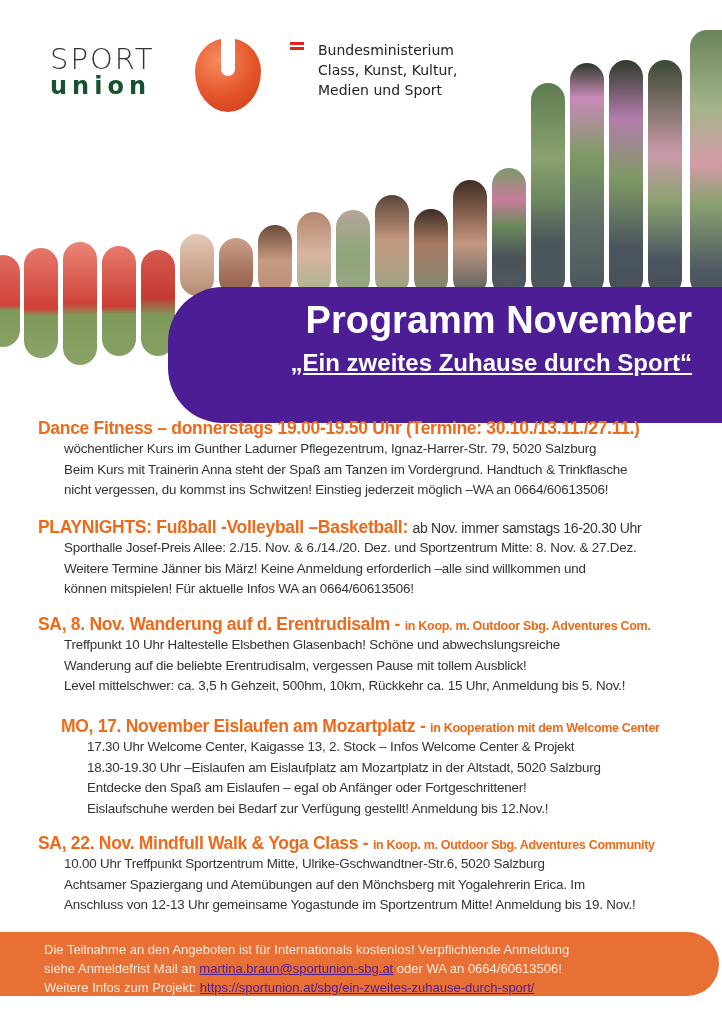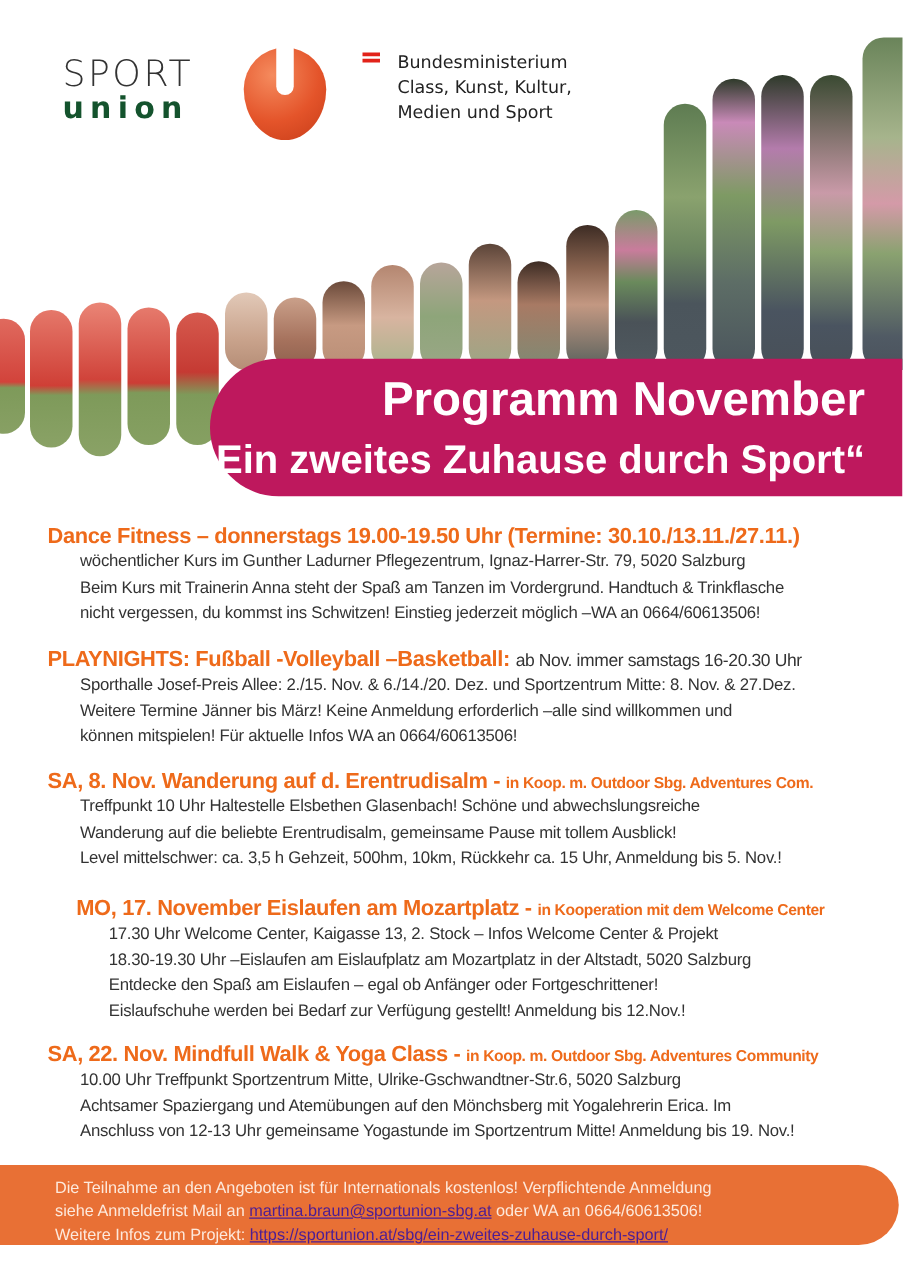--- a/index.html
+++ b/index.html
@@ -8,23 +8,23 @@
   .logo .sport{position:absolute;left:0;top:2px;font-size:29px;letter-spacing:2px;font-weight:300;color:#333;font-family:"DejaVu Sans",sans-serif;-webkit-text-stroke:0;font-stretch:expanded;}
   .logo .union{position:absolute;left:0;top:32px;font-size:24px;font-weight:bold;letter-spacing:5px;color:#14532d;font-family:"DejaVu Sans",sans-serif;}
   .logo .u-mark{position:absolute;left:145px;top:-2px;width:66px;height:74px;border-radius:50% 50% 50% 50%/45% 45% 55% 55%;background:radial-gradient(circle at 35% 30%,#f58b5e 0%,#e4542a 55%,#c63c18 100%);}
   .logo .u-mark::after{content:"";position:absolute;left:26px;top:-2px;width:14px;height:40px;background:#fff;border-radius:0 0 8px 8px;}
   .ministry{position:absolute;left:290px;top:40px;}
   .ministry .flag{position:absolute;left:0;top:2px;width:14px;height:10px;}
   .ministry .flag i{display:block;height:3px;background:#e2231a;margin-bottom:2px;}
   .ministry .lines{position:absolute;left:28px;top:0;font-size:14px;line-height:20px;color:#222;white-space:nowrap;font-family:"DejaVu Sans",sans-serif;}
   .strips{position:absolute;left:0;top:0;width:722px;height:400px;}
   .strip{position:absolute;width:34px;border-radius:17px;overflow:hidden;}
-  .banner{position:absolute;left:168px;top:287px;width:554px;height:110px;background:#be185d;border-radius:55px 0 0 55px;}
+  .banner{position:absolute;left:168px;top:287px;width:554px;height:136px;background:#4c1d95;border-radius:55px 0 0 55px;}
   .banner .t1{position:absolute;right:30px;top:12px;font-size:38px;font-weight:bold;color:#fff;white-space:nowrap;}
-  .banner .t2{position:absolute;right:30px;top:62px;font-size:32px;font-weight:bold;color:#fff;white-space:nowrap;}
+  .banner .t2{position:absolute;right:30px;top:62px;font-size:24px;font-weight:bold;color:#fff;white-space:nowrap;text-decoration:underline;}
   .section{position:absolute;left:38px;width:680px;}
   .section .h{font-size:17.5px;font-weight:bold;color:#EE6A1A;white-space:nowrap;letter-spacing:-0.3px;}
   .section .h .sub{font-size:12.5px;}
   .section .h .inline{font-weight:normal;color:#333;font-size:14px;}
   .section .b{margin-left:26px;font-size:13.4px;line-height:20.5px;color:#333;white-space:nowrap;letter-spacing:-0.2px;}
   .footer{position:absolute;left:0;top:932px;width:675px;height:64px;background:#E87035;border-radius:0 36px 36px 0;padding-left:44px;}
   .footer .lines{position:absolute;left:44px;top:8px;font-size:13px;line-height:19px;color:#fde9dc;white-space:nowrap;}
   .footer a{color:#4c1d95;text-decoration:underline;}
 </style>
 </head>
@@ -85,21 +85,21 @@
 <div class="section" style="top:517px;">
   <div class="h"><span>PLAYNIGHTS: Fußball -Volleyball –Basketball:</span> <span class="inline">ab Nov. immer samstags 16-20.30 Uhr</span></div>
   <div class="b">Sporthalle Josef-Preis Allee: 2./15. Nov. &amp; 6./14./20. Dez.  und Sportzentrum Mitte: 8. Nov. &amp; 27.Dez.</div>
   <div class="b">Weitere Termine Jänner bis März! Keine Anmeldung erforderlich –alle sind willkommen und</div>
   <div class="b"> können mitspielen! Für aktuelle Infos WA an 0664/60613506!</div>
 </div>
 
 <div class="section" style="top:614px;">
   <div class="h"><span>SA, 8. Nov. Wanderung auf d. Erentrudisalm -</span> <span class="sub">in Koop. m. Outdoor Sbg. Adventures Com.</span></div>
   <div class="b">Treffpunkt 10 Uhr Haltestelle Elsbethen Glasenbach! Schöne und abwechslungsreiche</div>
-  <div class="b">Wanderung auf die beliebte Erentrudisalm, gemeinsame Pause mit tollem Ausblick!</div>
+  <div class="b">Wanderung auf die beliebte Erentrudisalm, vergessen Pause mit tollem Ausblick!</div>
   <div class="b">Level mittelschwer: ca. 3,5 h Gehzeit, 500hm, 10km, Rückkehr ca. 15 Uhr, Anmeldung bis 5. Nov.!</div>
 </div>
 
 <div class="section" style="top:716px;margin-left:23px;">
   <div class="h"><span>MO, 17. November Eislaufen am Mozartplatz -</span> <span class="sub">in Kooperation mit dem Welcome Center</span></div>
   <div class="b">17.30 Uhr Welcome Center, Kaigasse 13, 2. Stock – Infos Welcome Center &amp; Projekt</div>
   <div class="b">18.30-19.30 Uhr –Eislaufen am Eislaufplatz am Mozartplatz in der Altstadt, 5020 Salzburg</div>
   <div class="b">Entdecke den Spaß am Eislaufen – egal ob Anfänger oder Fortgeschrittener!</div>
   <div class="b">Eislaufschuhe werden bei Bedarf zur Verfügung gestellt! Anmeldung bis 12.Nov.!</div>
 </div>

